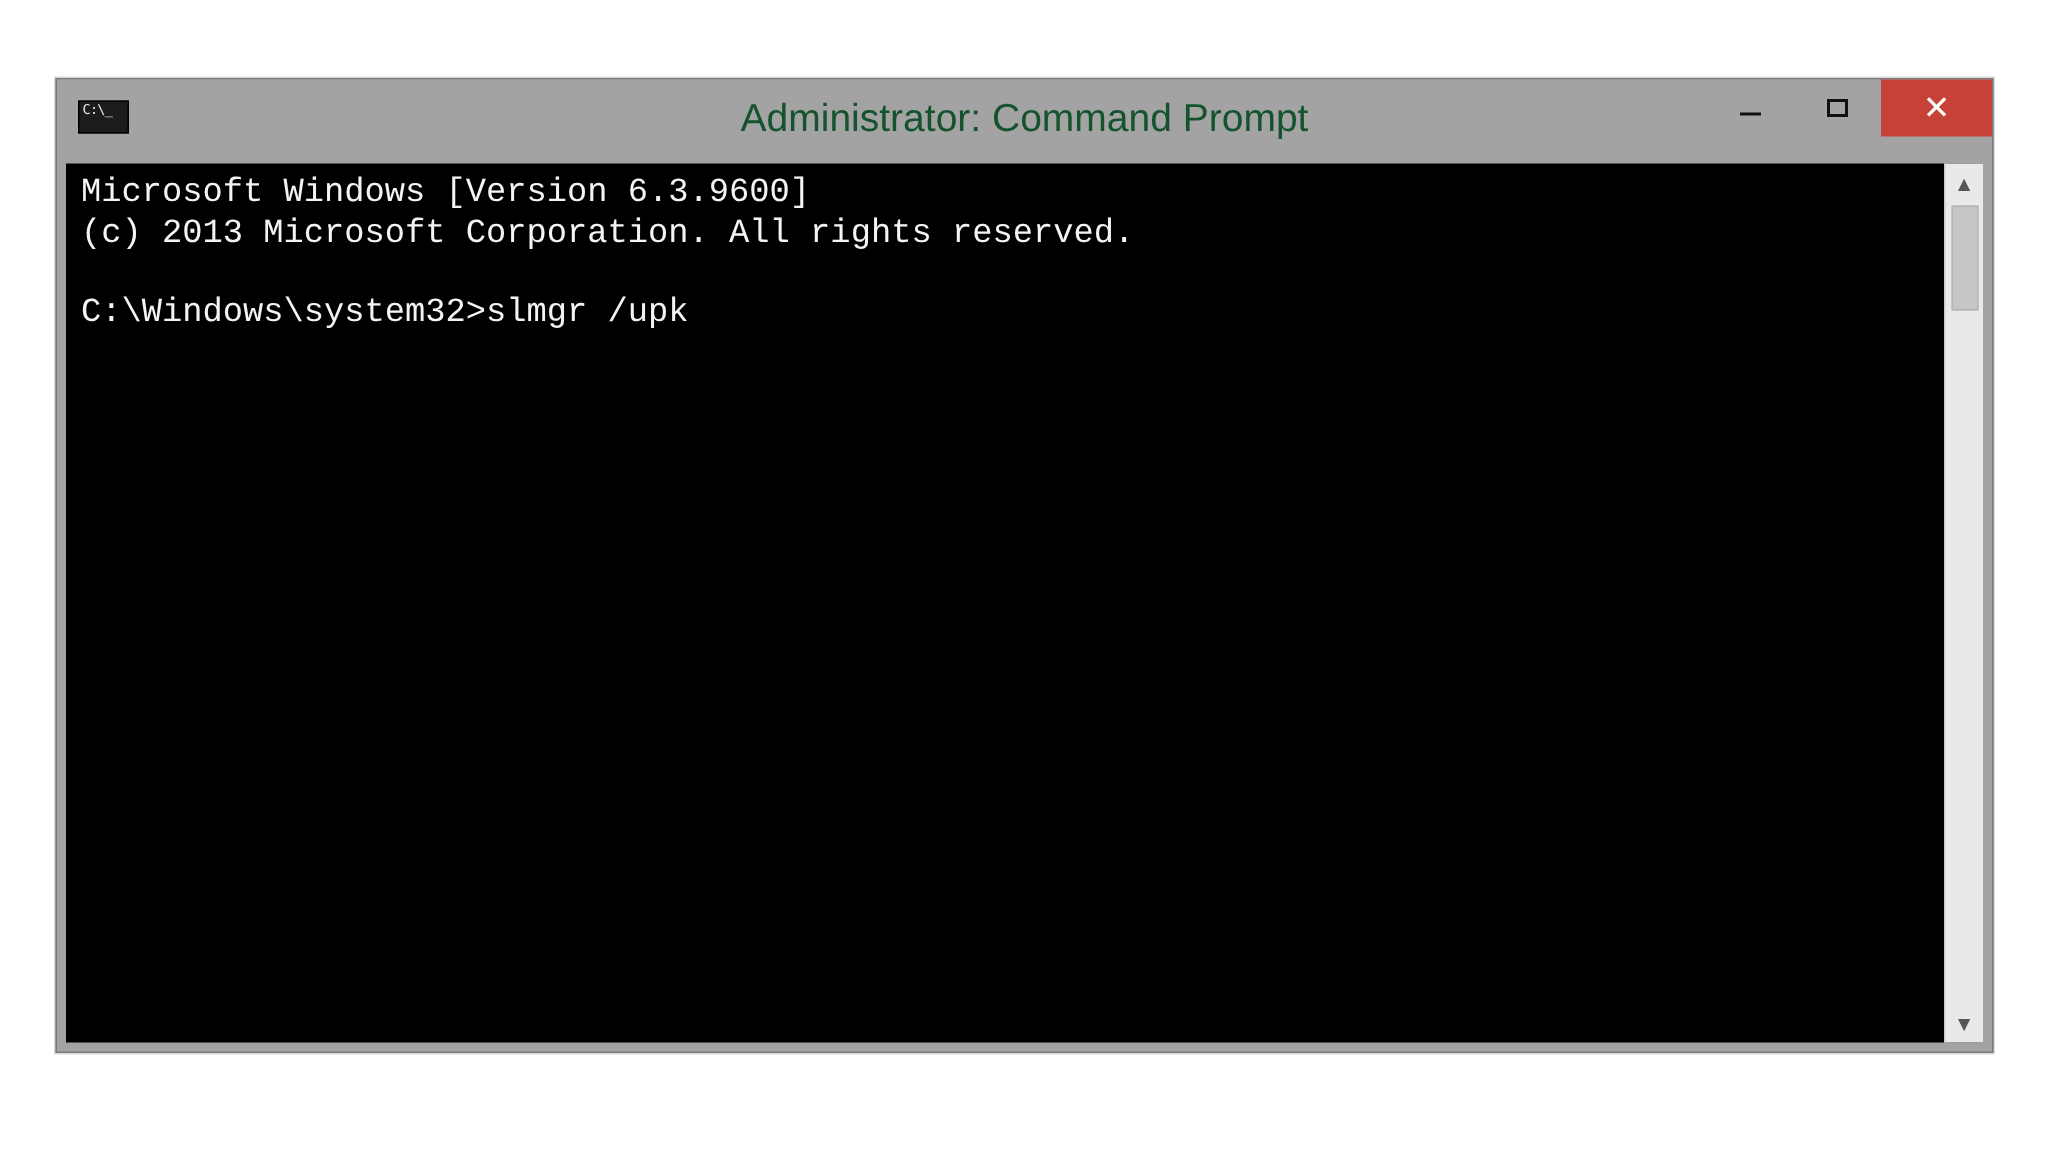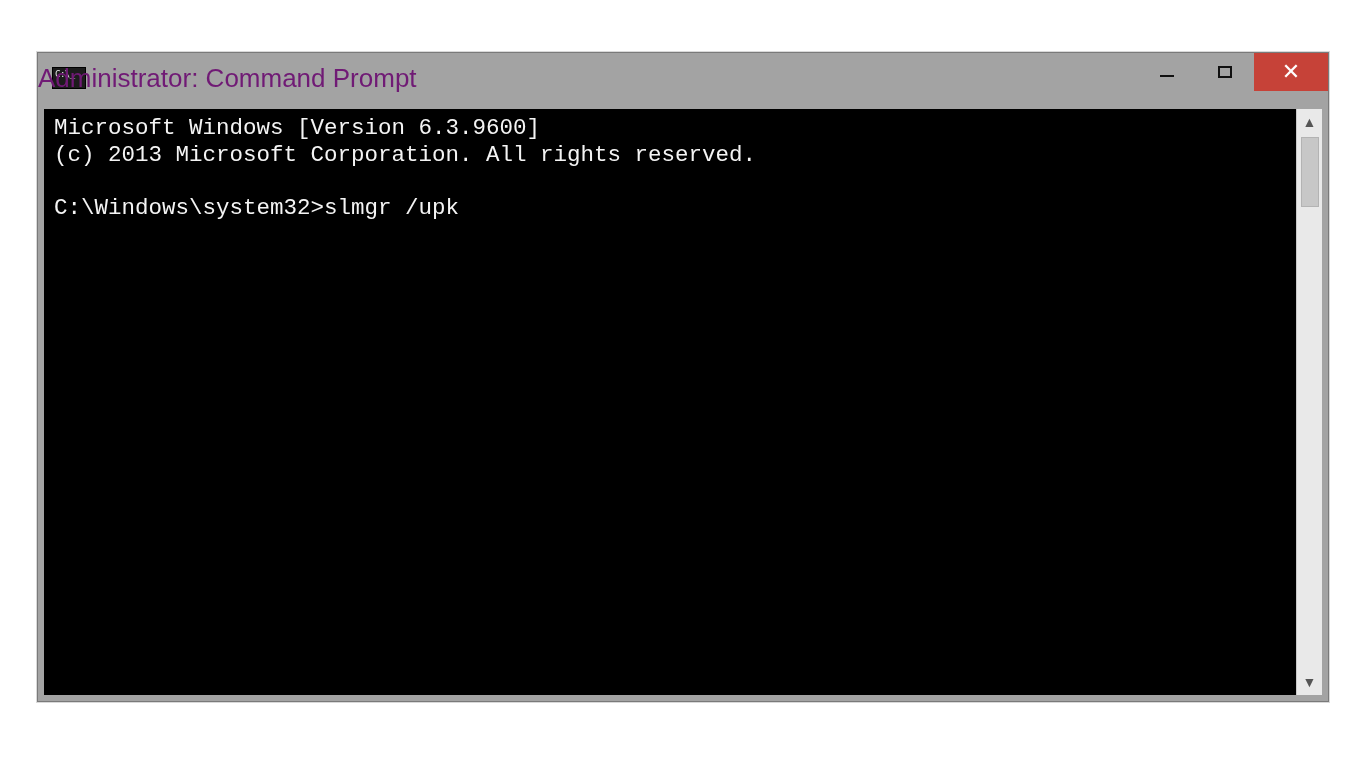--- a/index.html
+++ b/index.html
@@ -30,22 +30,22 @@
     background: #1c1c1c;
     border: 1px solid #000;
     position: relative;
   }
   .titlebar .sysicon::after {
     content: "C:\\_";
     position: absolute; left: 2px; top: 1px;
     color: #e6e6e6; font-size: 9px; font-family: Consolas, monospace; letter-spacing: -0.5px;
   }
   .titlebar .title {
-    position: absolute; left: 0; right: 0; 
-    font-size: 26px; color: #701a75; font-weight: 400;
+    position: absolute; left: 0; right: 0; text-align: center;
+    font-size: 26px; color: #14532d; font-weight: 400;
     pointer-events: none;
   }
   .titlebar .controls {
     margin-left: auto; display: flex; height: 100%;
   }
   .ctrl {
     width: 58px; height: 38px;
     display: flex; align-items: center; justify-content: center;
     font-size: 18px; color: #111; cursor: default;
     background: transparent;

